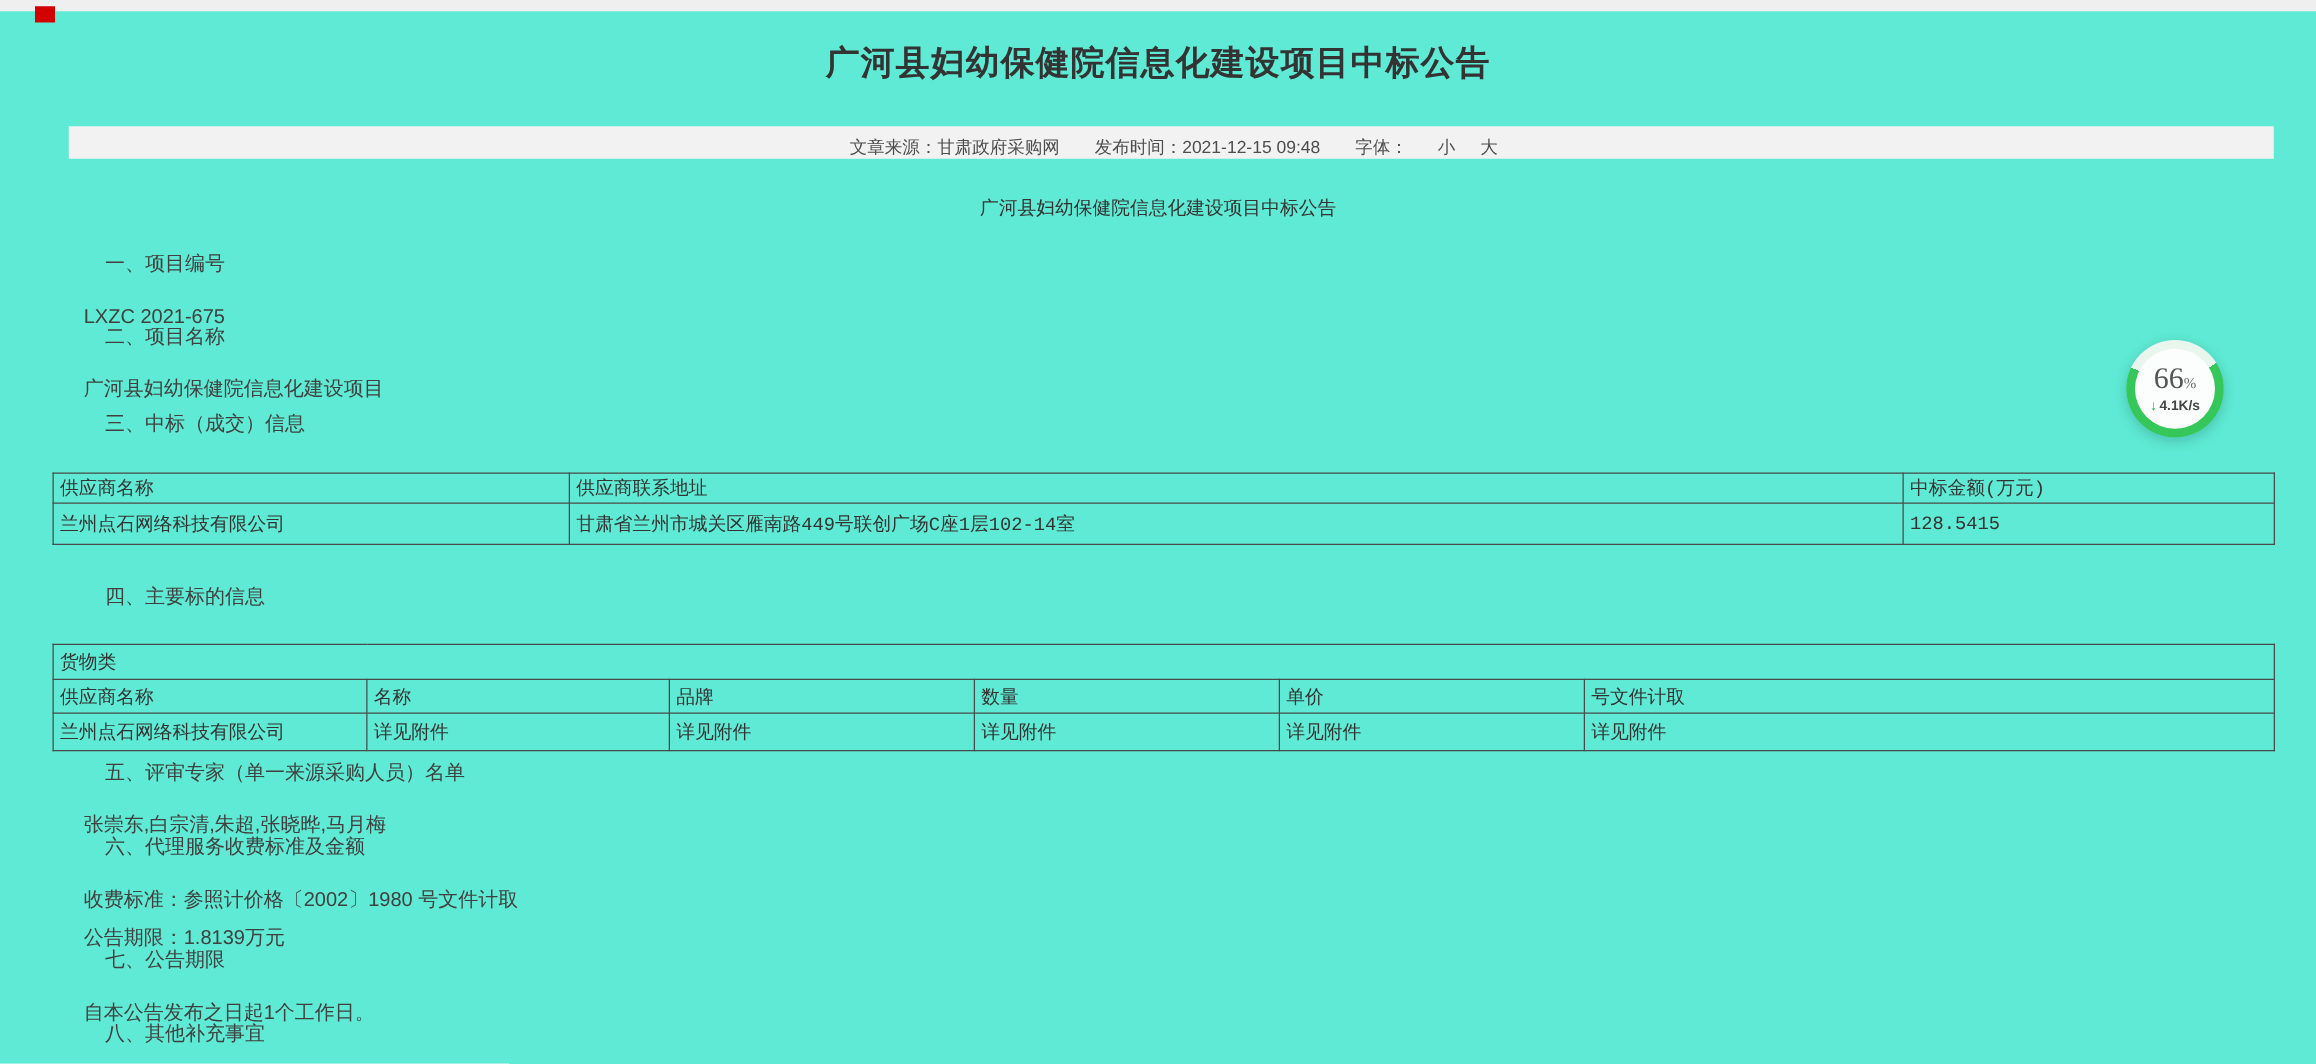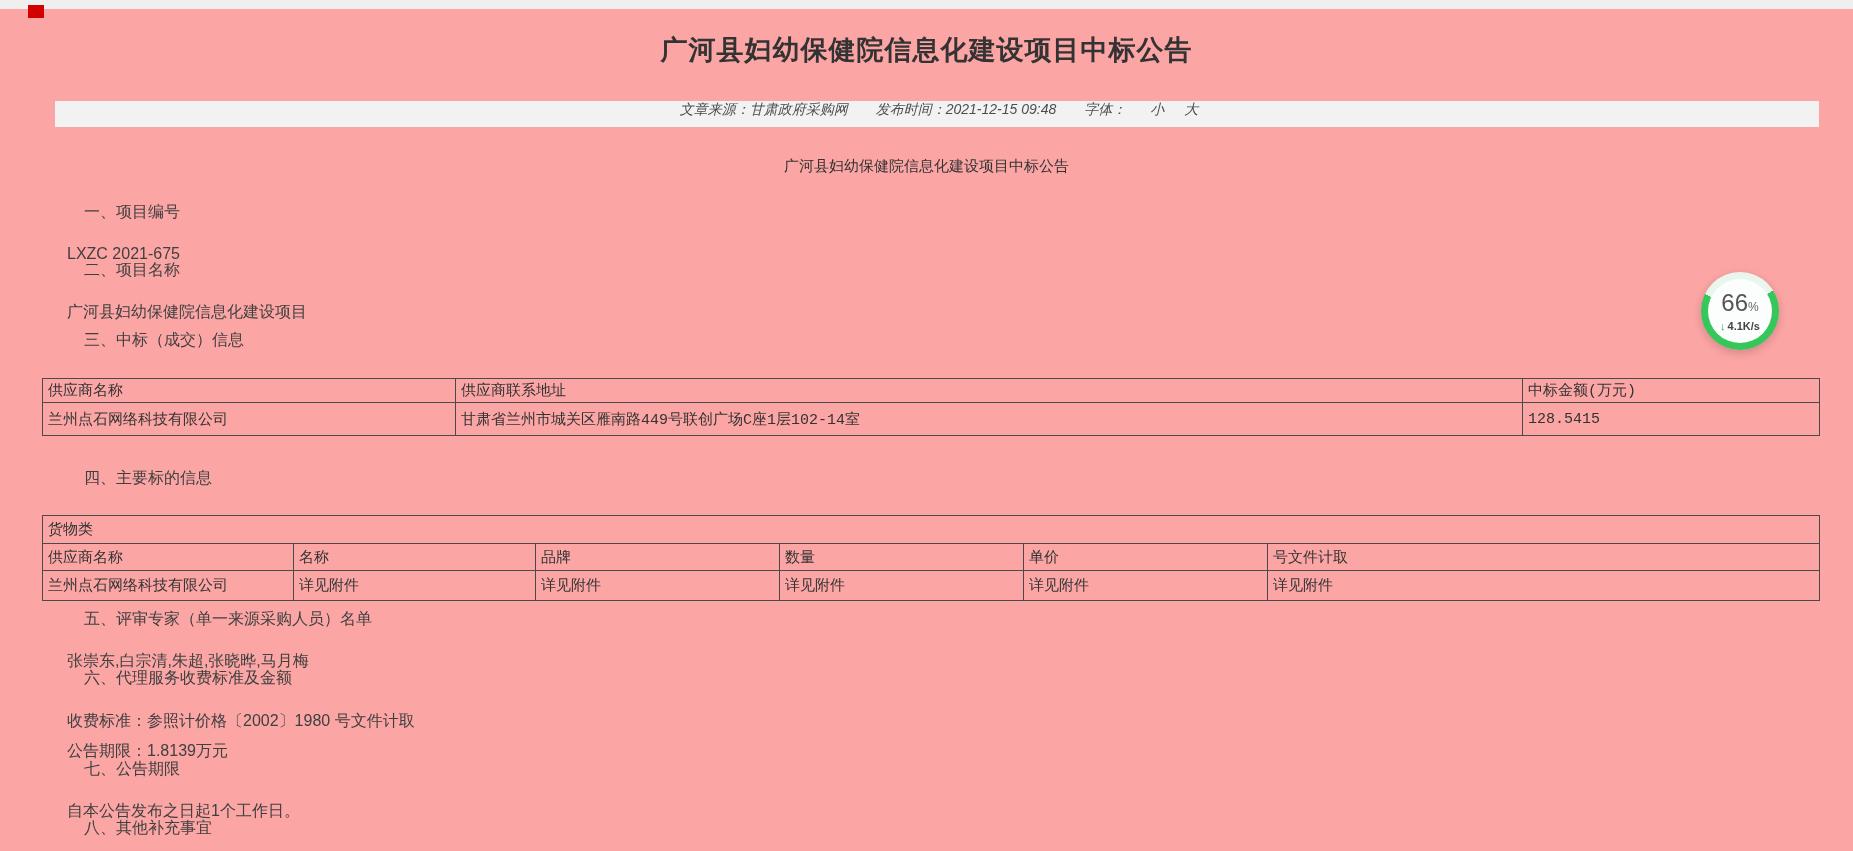--- a/index.html
+++ b/index.html
@@ -1,21 +1,21 @@
 <!DOCTYPE html>
 <html><head>
 <meta charset="utf-8">
 <style>
   * { margin: 0; padding: 0; box-sizing: border-box; }
   html,body { background:#ffffff; }
   .page {
     position: relative;
     width: 1853px;
     height: 851px;
-    background: #fca5a5;
+    background: #5eead4;
     overflow: hidden;
     font-family: "Liberation Sans", "DejaVu Sans", sans-serif;
     color: #404040;
   }
   .top-strip {
     position: absolute; left:0; top:0; width:1853px; height:9px;
     background:#efefef;
   }
   .red-marker {
     position:absolute; left:28px; top:5px; width:16px; height:13px;
@@ -23,22 +23,22 @@
   }
   .title {
     position:absolute; left:0; top:32px; width:1853px;
     text-align:center;
     font-size:27px; font-weight:bold; color:#333333;
     letter-spacing:1px;
   }
   .meta-bar {
     position:absolute; left:55px; top:101px; width:1764px; height:26px;
     background:#f2f2f2;
-    display:flex; align-items:flex-start; justify-content:center;
-    font-size:14px; color:#4d4d4d;font-style:italic;
+    display:flex; align-items:flex-end; justify-content:center;
+    font-size:14px; color:#4d4d4d;
   }
   .meta-bar .meta-item { margin:0 14px; white-space:nowrap; }
   .meta-bar .font-btn { margin:0 10px; cursor:pointer; }
   .subtitle {
     position:absolute; left:0; top:157px; width:1853px;
     text-align:center; font-size:15px; color:#333333;
   }
   .line {
     position:absolute; font-size:16px; line-height:20px; white-space:nowrap;
     color:#404040;
@@ -73,21 +73,21 @@
   .dl-ring {
     width:78px; height:78px; border-radius:50%;
     background:conic-gradient(from -64deg, #e9f6ee 0deg 122deg, #35c75a 122deg 360deg);
     display:flex; align-items:center; justify-content:center;
   }
   .dl-inner {
     width:64px; height:64px; border-radius:50%;
     background:#fbfefc;
     display:flex; flex-direction:column; align-items:center; justify-content:center;
   }
-  .dl-pct { font-size:24px; color:#555555; line-height:24px; }
+  .dl-pct { font-size:24px; color:#555555; line-height:24px;font-family:Liberation Serif, serif; }
   .dl-pct .sym { font-size:12px; color:#666666; }
   .dl-speed { font-size:11px; font-weight:bold; color:#444444; margin-top:1px; white-space:nowrap; }
   .dl-speed .arrow { color:#22b14c; margin-right:2px; }
 </style>
 </head>
 <body>
 
 <div class="page">
 
   <div class="top-strip"></div>

